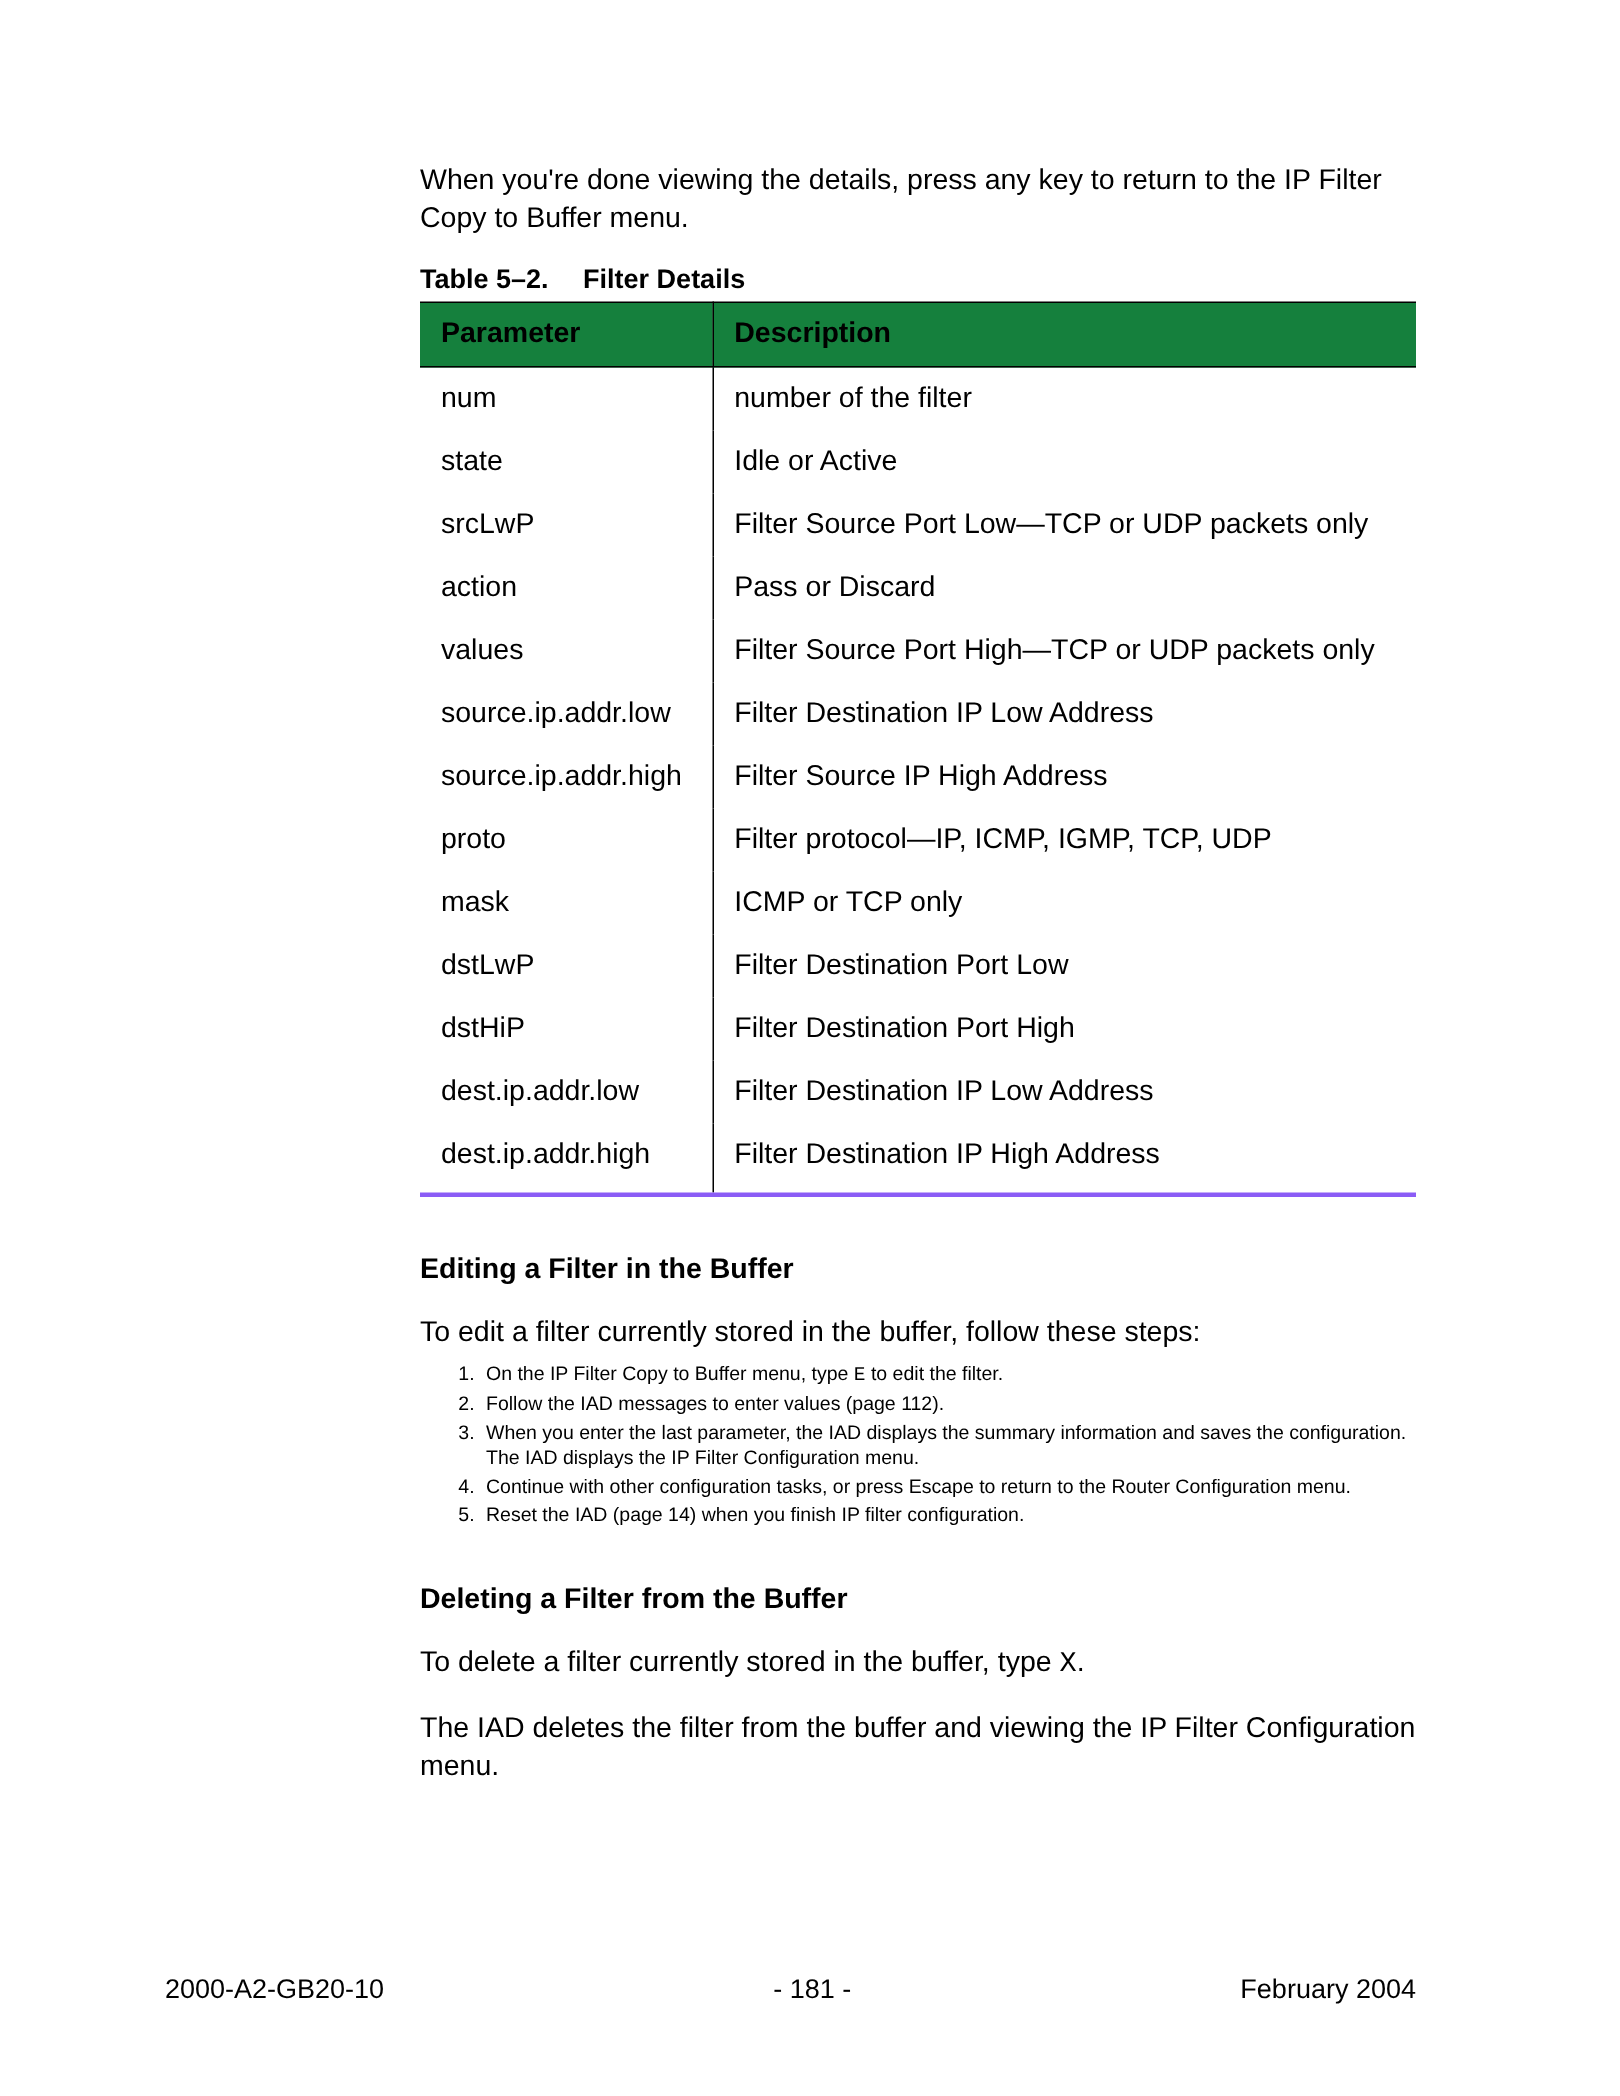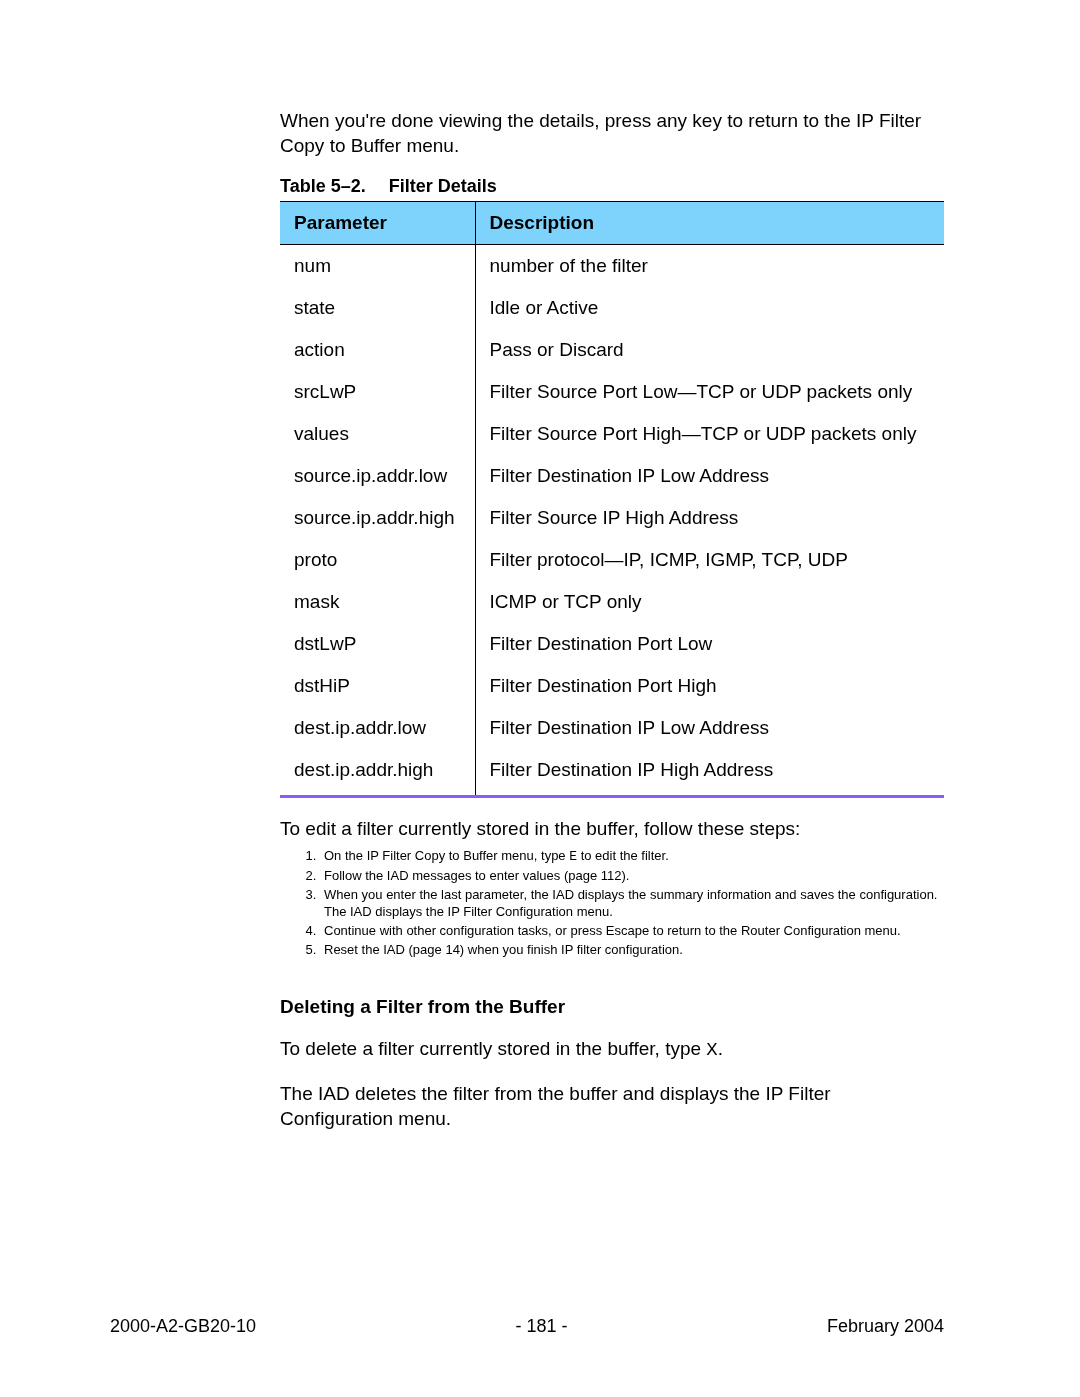--- a/index.html
+++ b/index.html
@@ -32,21 +32,21 @@
     border-collapse: collapse;
     width: 100%;
     font-size: 19px;
   }
   table.filter th, table.filter td {
     text-align: left;
     vertical-align: top;
     padding: 10px 14px 10px 14px;
   }
   table.filter thead tr {
-    background: #7dd3fc;
+    background: #15803d;
   }
   table.filter thead th {
     font-weight: bold;
     border-top: 1px solid #000;
     border-bottom: 1px solid #000;
   }
   table.filter col.col-param { width: 195px; }
   
   table.filter th:first-child,
   table.filter td:first-child {
@@ -115,26 +115,26 @@
     <tbody id="filter-tbody">
         <tr>
           <td>num</td>
           <td>number of the filter</td>
         </tr>
         <tr>
           <td>state</td>
           <td>Idle or Active</td>
         </tr>
         <tr>
+          <td>srcLwP</td>
+          <td>Filter Source Port Low—TCP or UDP packets only</td>
+        </tr>
+        <tr>
           <td>action</td>
           <td>Pass or Discard</td>
-        </tr>
-        <tr>
-          <td>srcLwP</td>
-          <td>Filter Source Port Low—TCP or UDP packets only</td>
         </tr>
         <tr>
           <td>values</td>
           <td>Filter Source Port High—TCP or UDP packets only</td>
         </tr>
         <tr>
           <td>source.ip.addr.low</td>
           <td>Filter Destination IP Low Address</td>
         </tr>
         <tr>
@@ -161,34 +161,35 @@
           <td>dest.ip.addr.low</td>
           <td>Filter Destination IP Low Address</td>
         </tr>
         <tr>
           <td>dest.ip.addr.high</td>
           <td>Filter Destination IP High Address</td>
         </tr>
       </tbody>
   </table>
 
+  <div class="section-heading">Editing a Filter in the Buffer</div>
   <p class="body-text">To edit a filter currently stored in the buffer, follow these steps:</p>
   <ol class="steps" id="edit-steps">
       <li><span>On the IP Filter Copy to Buffer menu, type </span><span class="mono">E</span><span> to edit the filter.</span></li>
       <li><span>Follow the IAD messages to enter values (page 112).</span></li>
       <li><span>When you enter the last parameter, the IAD displays the summary information and saves the configuration. The IAD displays the IP Filter Configuration menu.</span></li>
       <li><span>Continue with other configuration tasks, or press Escape to return to the Router Configuration menu.</span></li>
       <li><span>Reset the IAD (page 14) when you finish IP filter configuration.</span></li>
     </ol>
 
   <div class="section-heading">Deleting a Filter from the Buffer</div>
   <p class="body-text">
     <span>To delete a filter currently stored in the buffer, type </span><span class="mono">X</span><span>.</span>
   </p>
-  <p class="body-text">The IAD deletes the filter from the buffer and displays the IP Filter Configuration menu.</p>
+  <p class="body-text">The IAD deletes the filter from the buffer and viewing the IP Filter Configuration menu.</p>
 
   <div class="footer">
     <span>2000-A2-GB20-10</span>
     <span>- 181 -</span>
     <span>February 2004</span>
   </div>
 
 </div>
 
 </body></html>

